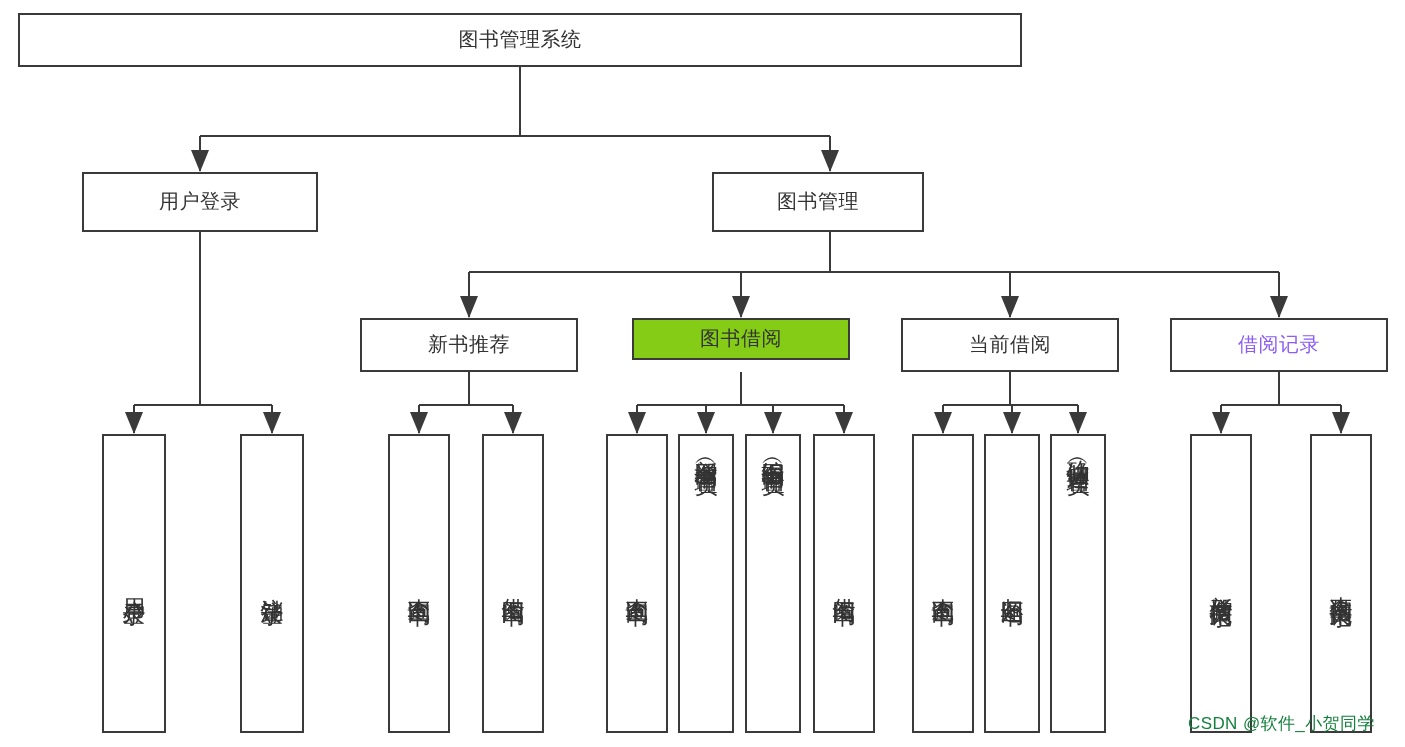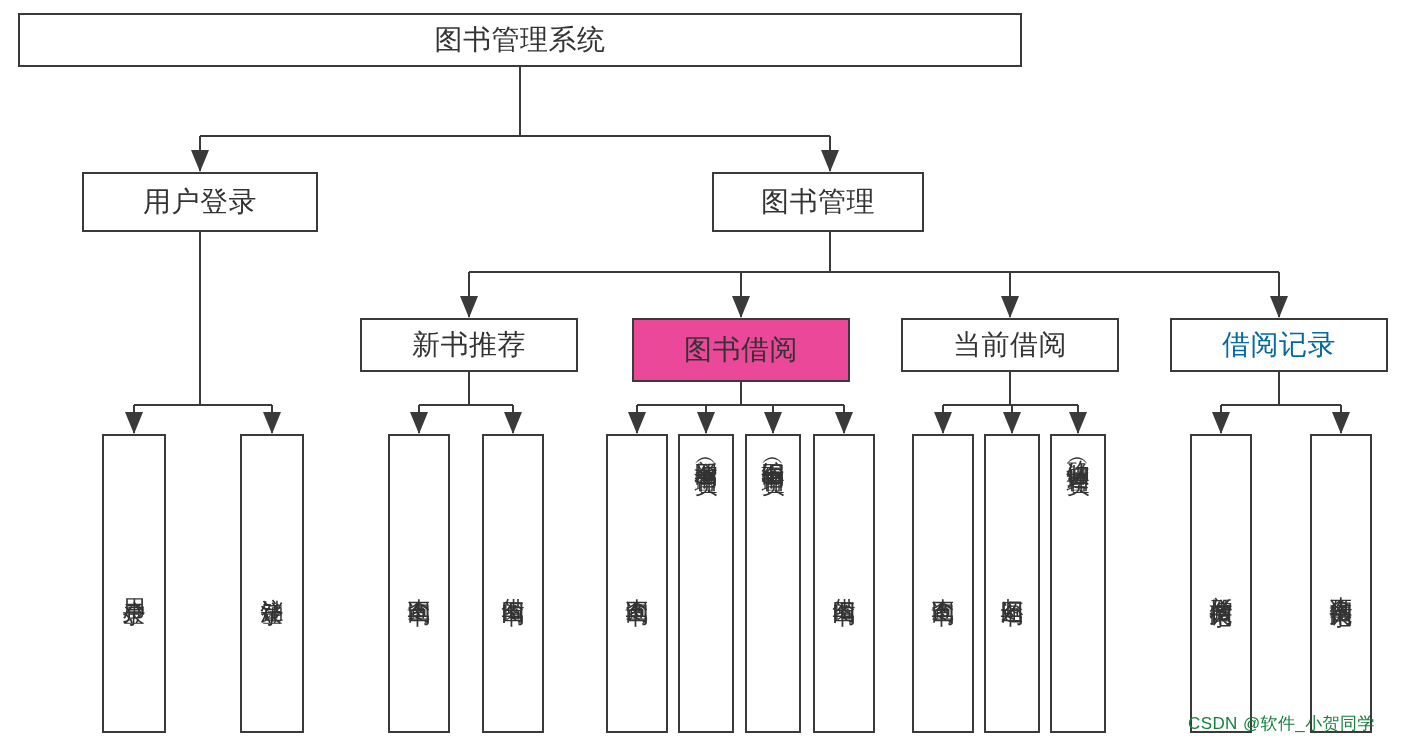--- a/index.html
+++ b/index.html
@@ -23,21 +23,21 @@
   }
   .node .lbl{
     display:block;
     text-align:center;
     line-height:1.08;
     color:#333333;
     letter-spacing:0.5px;
     white-space:pre;
   }
   .node.horiz .lbl{
-    font-size:28px;
+    font-size:20px;
   }
   .node.vert{
     align-items:flex-start;
     justify-content:center;
     padding-top:6px;
   }
   .node.vert .lbl{
     writing-mode:vertical-rl;
     text-orientation:upright;
     font-size:23px;
@@ -119,28 +119,28 @@
       </div>
       <div class="node horiz" style="left: 82px; top: 172px; width: 236px; height: 60px; border-color: rgb(58, 58, 58); background: rgb(255, 255, 255);">
         <span class="lbl" style="color: rgb(51, 51, 51);">用户登录</span>
       </div>
       <div class="node horiz" style="left: 712px; top: 172px; width: 212px; height: 60px; border-color: rgb(58, 58, 58); background: rgb(255, 255, 255);">
         <span class="lbl" style="color: rgb(51, 51, 51);">图书管理</span>
       </div>
       <div class="node horiz" style="left: 360px; top: 318px; width: 218px; height: 54px; border-color: rgb(58, 58, 58); background: rgb(255, 255, 255);">
         <span class="lbl" style="color: rgb(51, 51, 51);">新书推荐</span>
       </div>
-      <div class="node horiz" style="left: 632px; top: 318px; width: 218px; height: 64px; border-color: rgb(58, 58, 58); background: #ec4899;">
+      <div class="node horiz" style="left: 632px; top: 318px; width: 218px; height: 42px; border-color: rgb(58, 58, 58); background: #84cc16;">
         <span class="lbl" style="color: rgb(51, 51, 51);">图书借阅</span>
       </div>
       <div class="node horiz" style="left: 901px; top: 318px; width: 218px; height: 54px; border-color: rgb(58, 58, 58); background: rgb(255, 255, 255);">
         <span class="lbl" style="color: rgb(51, 51, 51);">当前借阅</span>
       </div>
       <div class="node horiz" style="left: 1170px; top: 318px; width: 218px; height: 54px; border-color: rgb(58, 58, 58); background: rgb(255, 255, 255);">
-        <span class="lbl" style="color: #0369a1;">借阅记录</span>
+        <span class="lbl" style="color: #8b5cf6;">借阅记录</span>
       </div>
       <div class="node vert centered" style="left: 102px; top: 434px; width: 64px; height: 299px; border-color: rgb(58, 58, 58); background: rgb(255, 255, 255);">
         <span class="lbl" style="color: rgb(51, 51, 51);">用户登录</span>
       </div>
       <div class="node vert centered" style="left: 240px; top: 434px; width: 64px; height: 299px; border-color: rgb(58, 58, 58); background: rgb(255, 255, 255);">
         <span class="lbl" style="color: rgb(51, 51, 51);">注销登录</span>
       </div>
       <div class="node vert centered" style="left: 388px; top: 434px; width: 62px; height: 299px; border-color: rgb(58, 58, 58); background: rgb(255, 255, 255);">
         <span class="lbl" style="color: rgb(51, 51, 51);">查询图书</span>
       </div>

